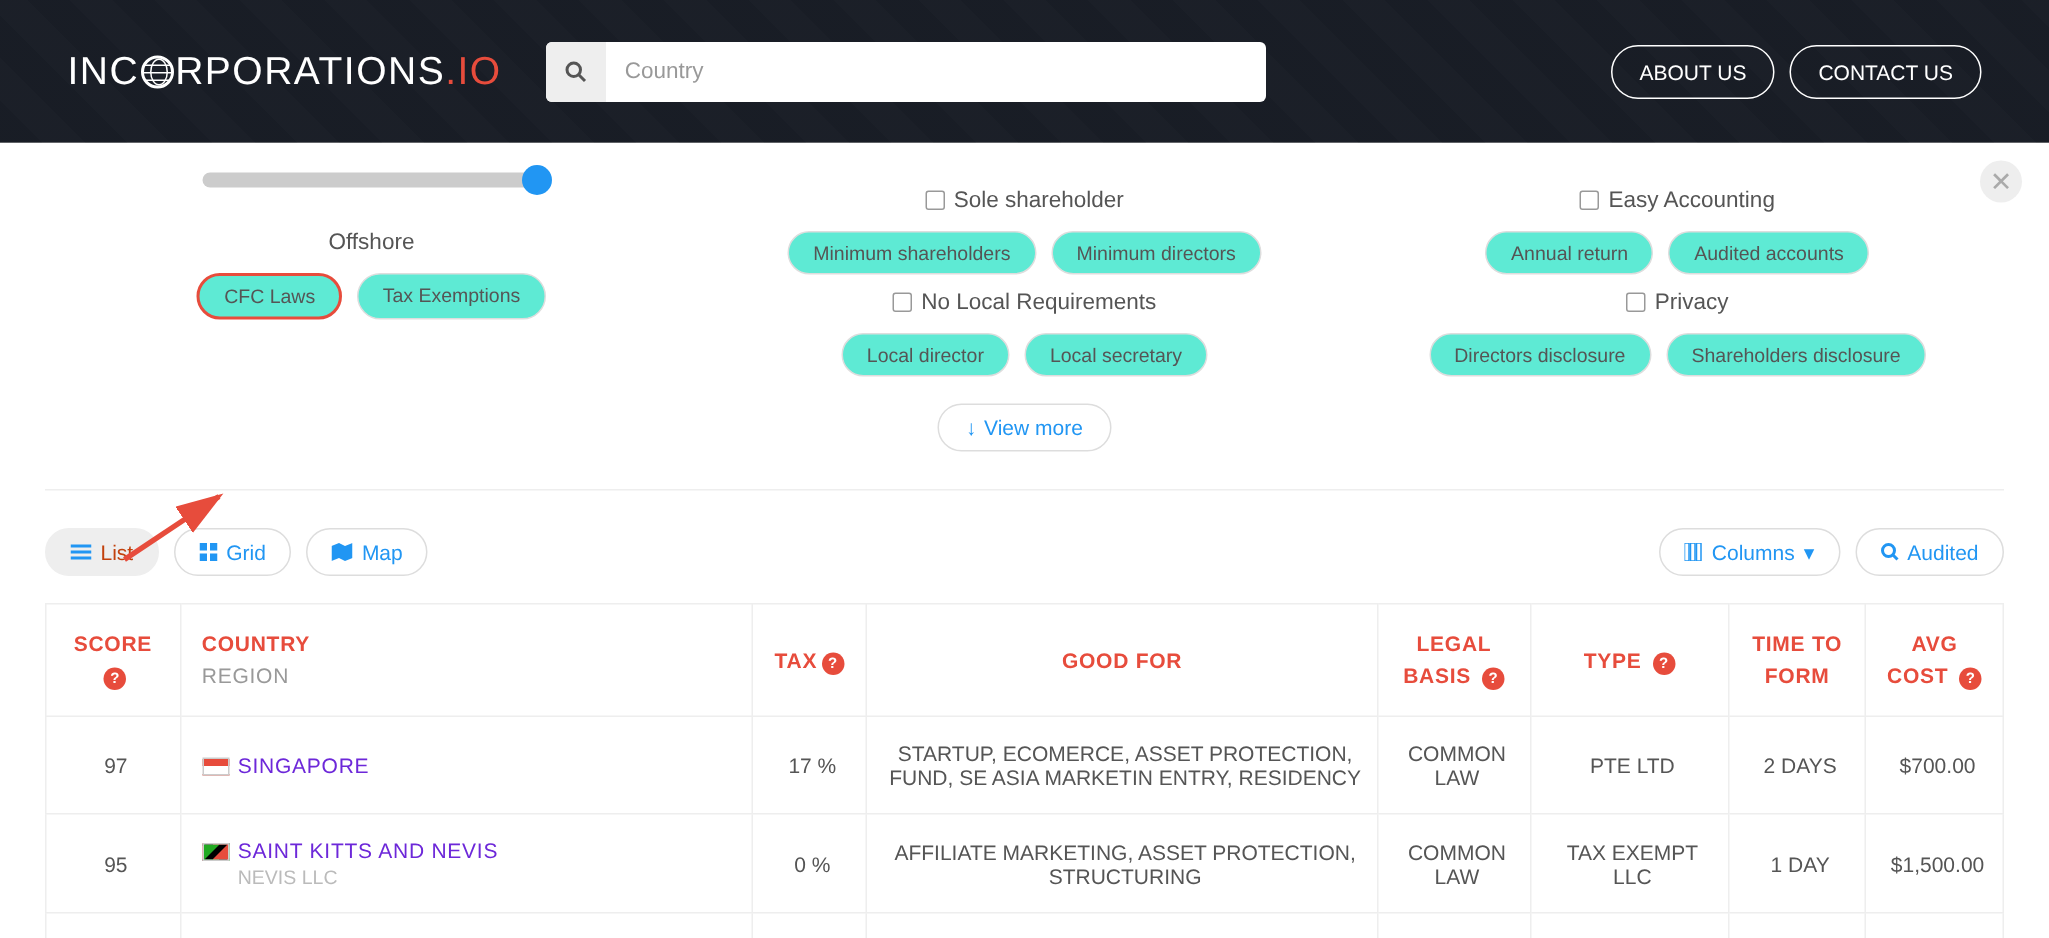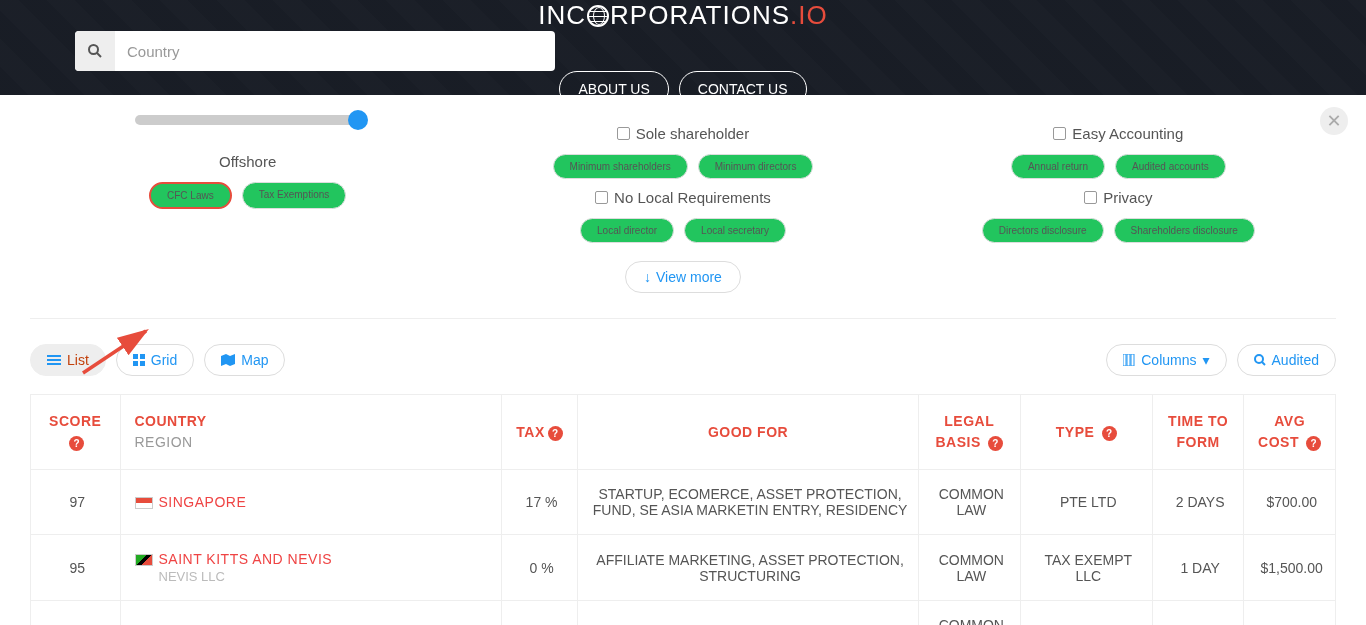--- a/index.html
+++ b/index.html
@@ -1,57 +1,57 @@
 <!DOCTYPE html>
 <html><head>
 <meta charset="utf-8">
 <style>
 * { margin: 0; padding: 0; box-sizing: border-box; font-family: -apple-system, BlinkMacSystemFont, "Segoe UI", Helvetica, Arial, sans-serif; }
 body { background: #fff; width: 1366px; }
-.header { height: 95px; background: linear-gradient(rgba(20,25,35,0.85), rgba(20,25,35,0.85)), repeating-linear-gradient(45deg, #333 0, #333 20px, #444 20px, #444 40px); display: flex; align-items: center; padding: 0 45px; justify-content: space-between; flex-direction: column; }
+.header { height: 95px; background: linear-gradient(rgba(20,25,35,0.85), rgba(20,25,35,0.85)), repeating-linear-gradient(45deg, #333 0, #333 20px, #444 20px, #444 40px); display: flex; align-items: center; padding: 0 45px; justify-content: space-between; }
 .logo { color: #fff; font-size: 26px; font-weight: 300; letter-spacing: 1px; display: flex; align-items: center; }
 .logo .globe { display: inline-block; width: 22px; height: 22px; border: 2px solid #fff; border-radius: 50%; margin: 0 1px; position: relative; }
 .logo .globe::before { content: ''; position: absolute; top: 0; bottom: 0; left: 50%; width: 10px; margin-left: -5px; border: 1px solid #fff; border-radius: 50%; }
 .logo .globe::after { content: ''; position: absolute; left: 0; right: 0; top: 50%; height: 1px; background: #fff; box-shadow: 0 -5px 0 #fff, 0 5px 0 #fff; }
 .logo .io { color: #e74c3c; }
 .search-wrap { display: flex; align-items: center; background: #fff; border-radius: 4px; height: 40px; width: 480px; margin-left: 30px; margin-right: auto; }
 .search-icon-box { width: 40px; height: 40px; background: #eee; border-radius: 4px 0 0 4px; display: flex; align-items: center; justify-content: center; color: #555; }
 .search-input { border: none; flex: 1; padding: 0 12px; font-size: 15px; outline: none; color: #333; }
 .search-input::placeholder { color: #999; }
 .nav-btns { display: flex; gap: 10px; }
 .nav-btn { color: #fff; border: 1px solid #fff; border-radius: 20px; padding: 9px 18px; font-size: 14px; background: transparent; cursor: pointer; }
 
 .filters { padding: 20px 30px 25px; position: relative; display: flex; justify-content: space-around; }
 .close-x { position: absolute; right: 18px; top: 12px; width: 28px; height: 28px; border-radius: 50%; background: #eee; color: #aaa; display: flex; align-items: center; justify-content: center; font-size: 18px; cursor: pointer; }
 .filter-col { width: 420px; text-align: center; }
 .filter-title { font-size: 15px; color: #555; margin: 10px 0 12px; display: flex; align-items: center; justify-content: center; gap: 6px; }
 .checkbox { width: 13px; height: 13px; border: 1px solid #999; border-radius: 2px; display: inline-block; }
 .slider-track { height: 10px; background: #ccc; border-radius: 6px; width: 225px; margin: 0 auto; position: relative; }
 .slider-thumb { position: absolute; right: -8px; top: -5px; width: 20px; height: 20px; background: #2196f3; border-radius: 50%; }
 .pill-row { display: flex; gap: 10px; justify-content: center; margin-bottom: 10px; flex-wrap: wrap; }
-.pill { border: 1px solid #ddd; border-radius: 18px; padding: 6px 16px; font-size: 10px; color: #555; background: #22c55e; cursor: pointer; }
+.pill { border: 1px solid #ddd; border-radius: 18px; padding: 6px 16px; font-size: 13px; color: #555; background: #5eead4; cursor: pointer; }
 .pill.highlight { border: 2.5px solid #e74c3c; }
 .view-more { border: 1px solid #ddd; border-radius: 18px; padding: 7px 18px; font-size: 14px; color: #2196f3; display: inline-flex; align-items: center; gap: 5px; cursor: pointer; margin-top: 8px; }
 .arrow-down { display: inline-block; }
 
 .divider { border-top: 1px solid #eee; margin: 0 30px 25px; }
 
 .toolbar { display: flex; align-items: center; padding: 0 30px 18px; gap: 10px; }
 .tab { border: 1px solid #ddd; border-radius: 18px; padding: 7px 16px; font-size: 14px; color: #2196f3; display: inline-flex; align-items: center; gap: 6px; cursor: pointer; }
 .tab.active { background: #eee; border-color: #eee; color: #c2410c; }
 .spacer { flex: 1; }
 
 .table { width: calc(100% - 60px); margin: 0 30px; border-collapse: collapse; border: 1px solid #eee; }
 .table th, .table td { border: 1px solid #eee; padding: 16px 10px; text-align: center; font-size: 14px; color: #555; }
 .table th { color: #e74c3c; font-weight: 600; letter-spacing: 0.5px; line-height: 1.5; position: relative; }
 .th-sub { display: block; color: #999; font-weight: 400; }
 .help { display: inline-flex; width: 15px; height: 15px; background: #e74c3c; color: #fff; border-radius: 50%; font-size: 10px; align-items: center; justify-content: center; margin-left: 3px; font-weight: bold; }
 .table td { color: #555; padding-left: 14px; }
 .table td.left { text-align: left; padding-left: 14px; }
-.country-name { color: #ef4444; font-weight: 500; letter-spacing: 0.5px; }
+.country-name { color: #6d28d9; font-weight: 500; letter-spacing: 0.5px; }
 .region-sub { color: #bbb; font-size: 13px; display: block; margin-top: 2px; }
 .flag { display: inline-block; width: 18px; height: 12px; vertical-align: middle; margin-right: 6px; background: #ddd; border: 0.5px solid #ccc; position: relative; }
 .flag.sg { background: linear-gradient(to bottom, #e74c3c 50%, #fff 50%); }
 .flag.kn { background: linear-gradient(135deg, #2a2 40%, #000 40%, #000 60%, #e74c3c 60%); }
 
 .annotation-arrow { position: absolute; left: 78px; top: 228px; pointer-events: none; }
 .annotation-arrow svg { width: 90px; height: 55px; }
 
 .col-score { width: 88px; }
 .col-country { width: 375px; }

